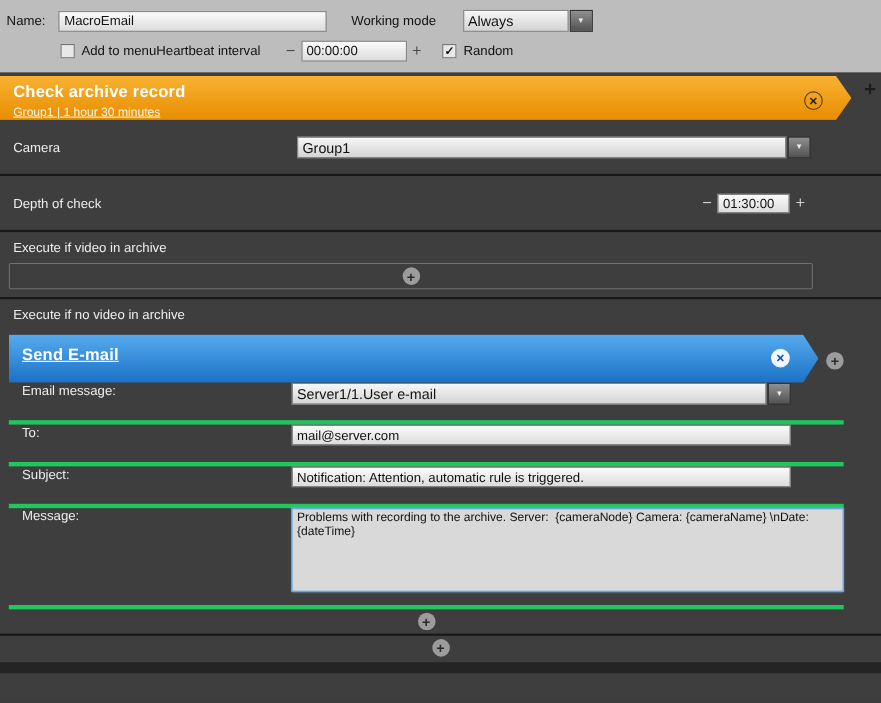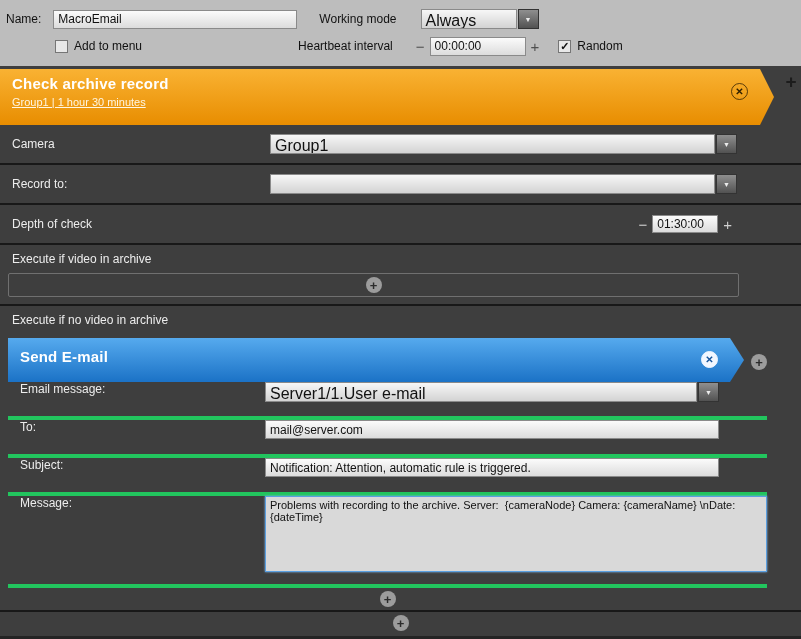--- a/index.html
+++ b/index.html
@@ -10,58 +10,58 @@
   .topbar { height: 66px; background: #bdbdbd; padding: 8px 0 0 6px; font-size: 12px; color: #111; }
   .trow { display: flex; align-items: center; height: 22px; }
   .trow2 { margin-top: 5px; }
   .text-input { height: 19px; background: linear-gradient(#fbfbfb,#dcdcdc); border: 1px solid #8a8a8a;
                 font-size: 12px; padding: 0 4px; color: #111; }
   .name-input { width: 244px; margin-left: 12px; }
   .wm-label { margin-left: 22px; }
   .dd { display: flex; align-items: stretch; height: 20px; }
   .dd-top { width: 118px; margin-left: 24px; }
   .dd-field { background: linear-gradient(#f7f7f7,#d3d3d3); border: 1px solid #8a8a8a; padding: 2px 4px;
-              font-size: 16px; color: #111; flex: 1; overflow: hidden; white-space: nowrap; min-height: 20px; }
+              font-size: 13px; color: #111; flex: 1; overflow: hidden; white-space: nowrap; min-height: 20px; }
   .dd-btn { width: 21px; margin-left: 1px; background: linear-gradient(#8f8f8f,#525252); border: 1px solid #333;
             color: #ececec; font-size: 7px; display: flex; align-items: center; justify-content: center; cursor: pointer; }
   .checkbox { width: 13px; height: 13px; background: #e8e8e8; border: 1px solid #767676;
               display: inline-flex; align-items: center; justify-content: center;
               font-size: 11px; font-weight: bold; color: #111; cursor: pointer; }
   .cb-menu { margin-left: 49px; }
   .cb-label { margin-left: 6px; }
-  .hb-label { margin-left: 156px; }
+  .hb-label { }
   .step-btn { font-size: 15px; color: #4f4f4f; padding: 0 5px; cursor: pointer; }
   .hb-minus { margin-left: 18px; }
   .hb-input { width: 96px; }
   .cb-random { margin-left: 14px; }
 
   
   .panel { background: #3e3e3e; }
   .banner-row { display: flex; align-items: flex-start; padding-top: 3px; }
   .banner { position: relative; color: #fff; flex: 1; margin-right: 7px; }
-  .banner.orange { height: 56px; background: linear-gradient(#f9b233,#e88d00);
+  .banner.orange { height: 40px; background: linear-gradient(#f9b233,#e88d00);
         clip-path: polygon(0 0, calc(100% - 14px) 0, 100% 50%, calc(100% - 14px) 100%, 0 100%);
         padding: 6px 44px 0 12px; }
   .banner.blue { height: 44px; background: linear-gradient(#56aaee,#1b72c6);
         clip-path: polygon(0 0, calc(100% - 14px) 0, 100% 50%, calc(100% - 14px) 100%, 0 100%);
-        padding: 10px 44px 0 12px; }
+        padding: 10px 44px 0 12px; text-decoration: underline; }
   .banner-title { font-size: 15px; font-weight: bold; letter-spacing: .2px; }
   .banner-sub { font-size: 11px; margin-top: 4px; color: #fff6e2; text-decoration: underline; }
   .banner-close { position: absolute; right: 26px; top: 14px; width: 17px; height: 17px; border-radius: 50%;
         border: 1px solid rgba(40,25,0,.75); color: #2e1f00; font-size: 10px; font-weight: bold;
         display: flex; align-items: center; justify-content: center; cursor: pointer; }
   .banner.blue .banner-close { border-color: #eef5ff; background: #f2f7ff; color: #16559c; top: 13px; }
   .corner-plus { width: 20px; color: #1c1c1c; font-size: 19px; font-weight: bold; line-height: 20px;
         text-align: center; margin-top: 3px; cursor: pointer; }
   .cplus { width: 16px; height: 16px; border-radius: 50%; background: #9c9c9c; color: #2b2b2b;
         font-size: 13px; font-weight: bold; display: flex; align-items: center; justify-content: center;
         line-height: 1; cursor: pointer; }
   .side-plus { margin-top: 16px; }
 
-  .row { display: flex; align-items: center; height: 40px; border-bottom: 2px solid #181818;
+  .row { display: flex; align-items: center; height: 51px; border-bottom: 2px solid #181818;
          padding: 0 64px 0 12px; color: #ededed; font-size: 12px; }
   .row .rlabel { width: 258px; flex-shrink: 0; }
   .row .ctrl { flex: 1; }
   .stepper { display: flex; align-items: center; margin-left: auto; }
   .stepper .step-btn { color: #d0d0d0; }
   .stepper .text-input { width: 66px; height: 18px; }
 
   .sec-label { height: 27px; display: flex; align-items: center; padding-left: 12px;
                color: #ededed; font-size: 12px; }
   .sec-video { border-bottom: 2px solid #181818; padding-bottom: 7px; }
@@ -118,27 +118,20 @@
   </div>
 
   <div class="row">
     <span class="rlabel">Camera</span>
     <div class="dd ctrl">
       <div class="dd-field">Group1</div>
       <div class="dd-btn">▼</div>
     </div>
   </div>
 
-  <div class="row">
-    <span class="rlabel">Record to:</span>
-    <div class="dd ctrl">
-      <div class="dd-field"></div>
-      <div class="dd-btn">▼</div>
-    </div>
-  </div>
 
   <div class="row">
     <span class="rlabel">Depth of check</span>
     <div class="stepper">
       <span class="step-btn">−</span>
       <input class="text-input" value="01:30:00" style="">
       <span class="step-btn">+</span>
     </div>
   </div>
 

